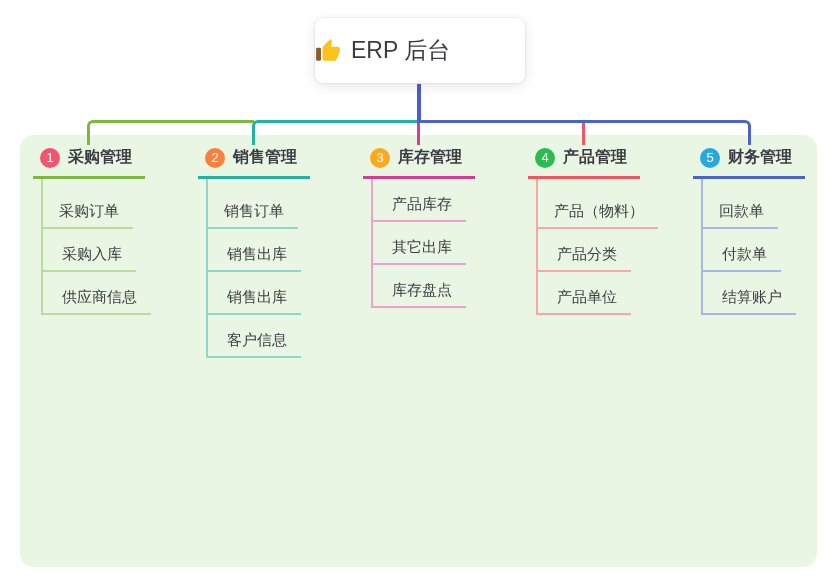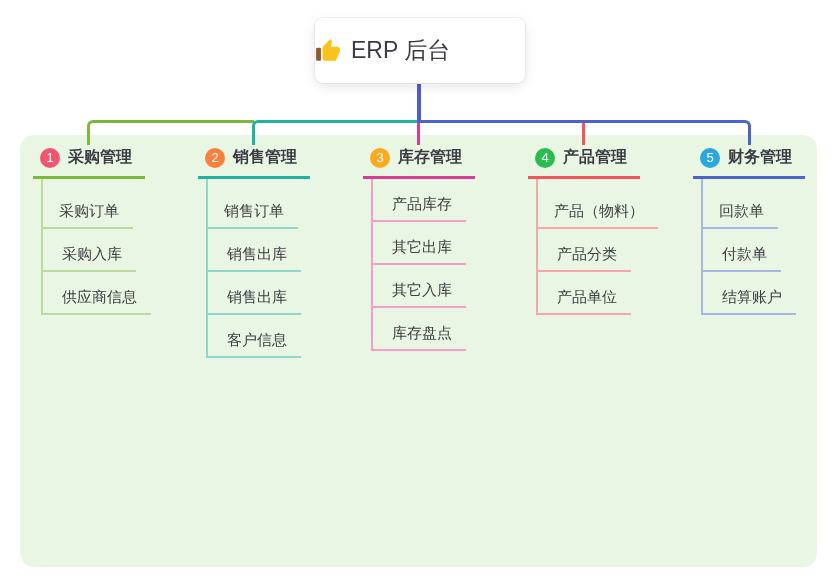--- a/index.html
+++ b/index.html
@@ -135,23 +135,20 @@
       <span class="b-title">库存管理</span>
     </div>
     <div class="kids">
       <div class="kid">
           <span>产品库存</span>
         </div>
       <div class="kid">
           <span>其它出库</span>
         </div>
       <div class="kid">
-          <span>其它入库</span>
-        </div>
-      <div class="kid">
           <span>库存盘点</span>
         </div>
     </div>
   </div>
 
   <div class="branch" style="left: 528px; --line: #f2555b; --child: #f8a6a7; --badge: #2bbc50;">
     <div class="b-head">
       <span class="badge">4</span>
       <span class="b-title">产品管理</span>
     </div>

